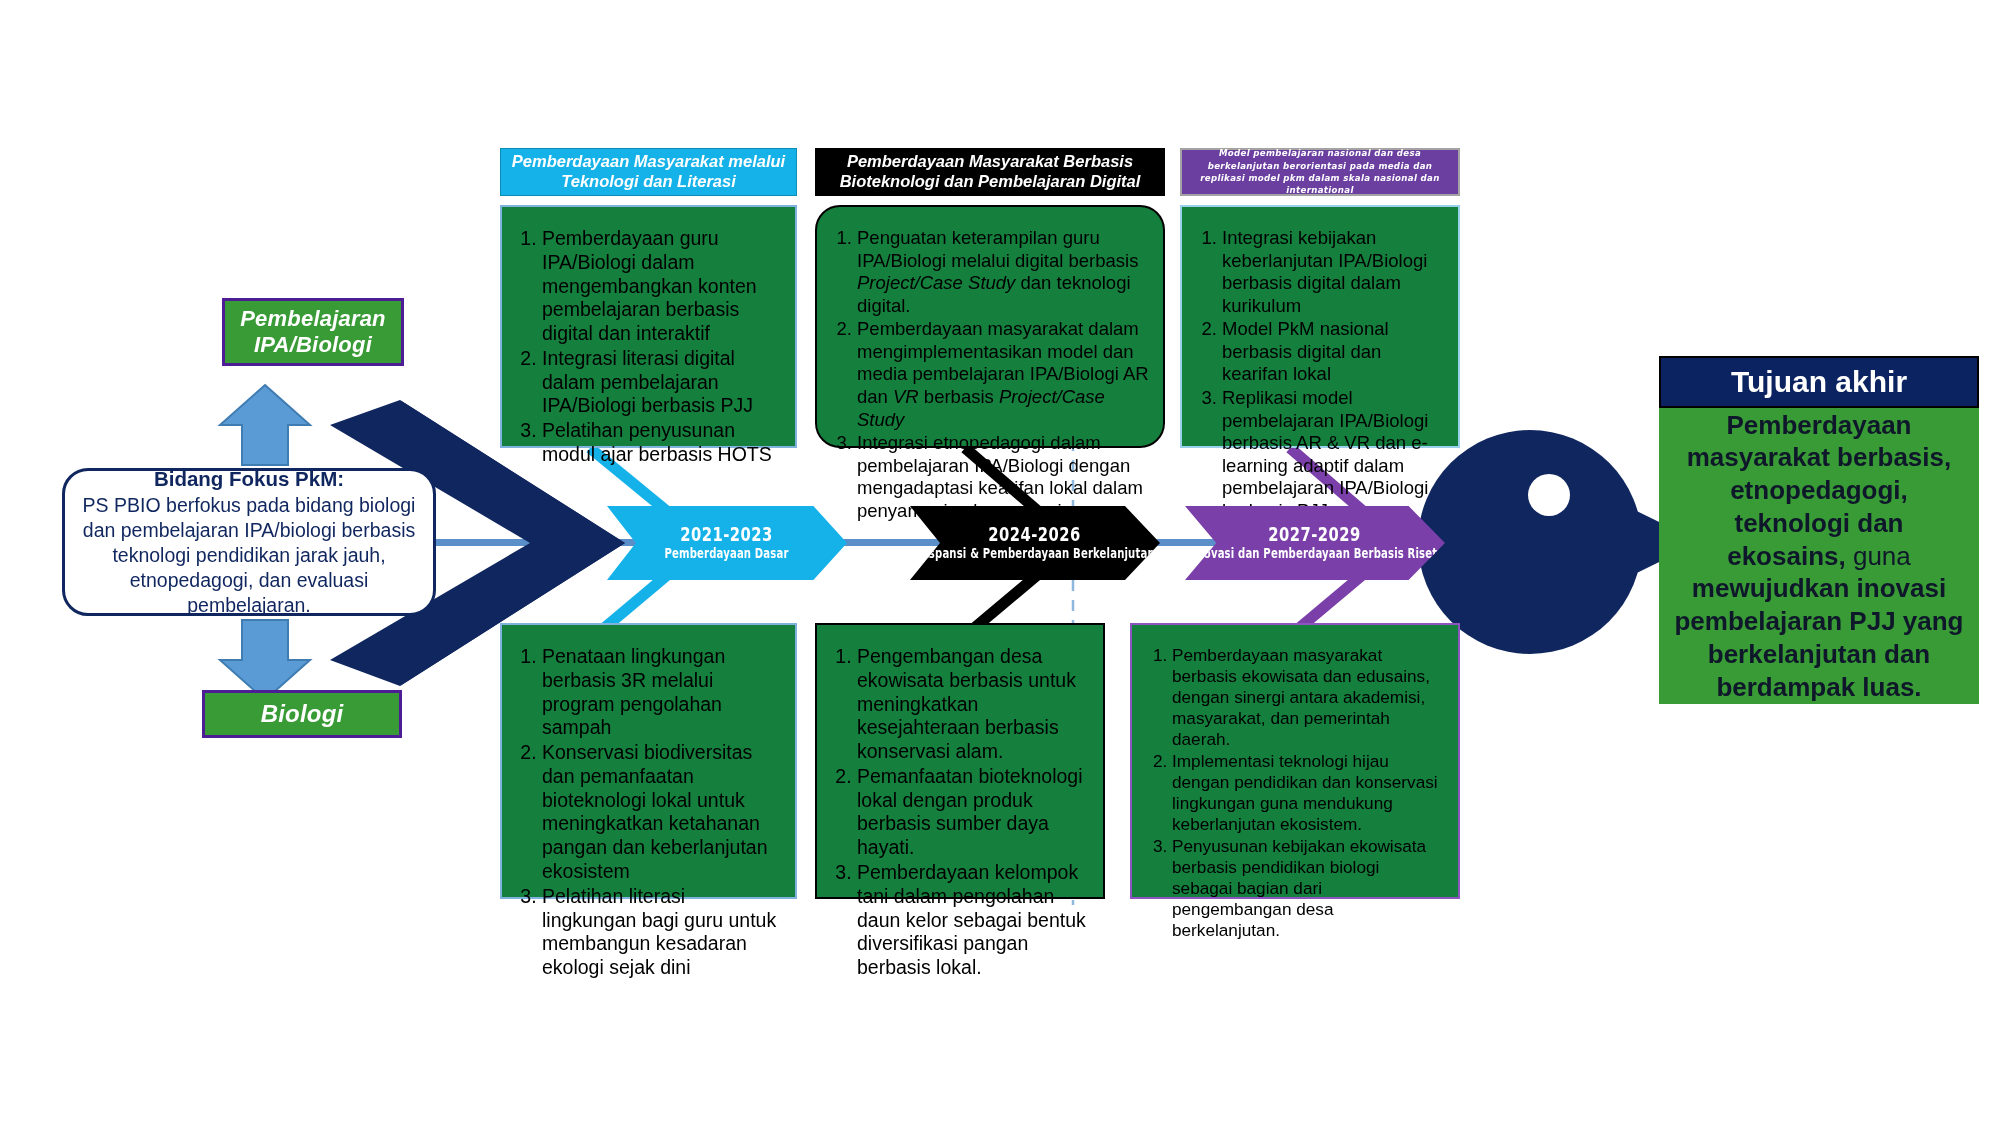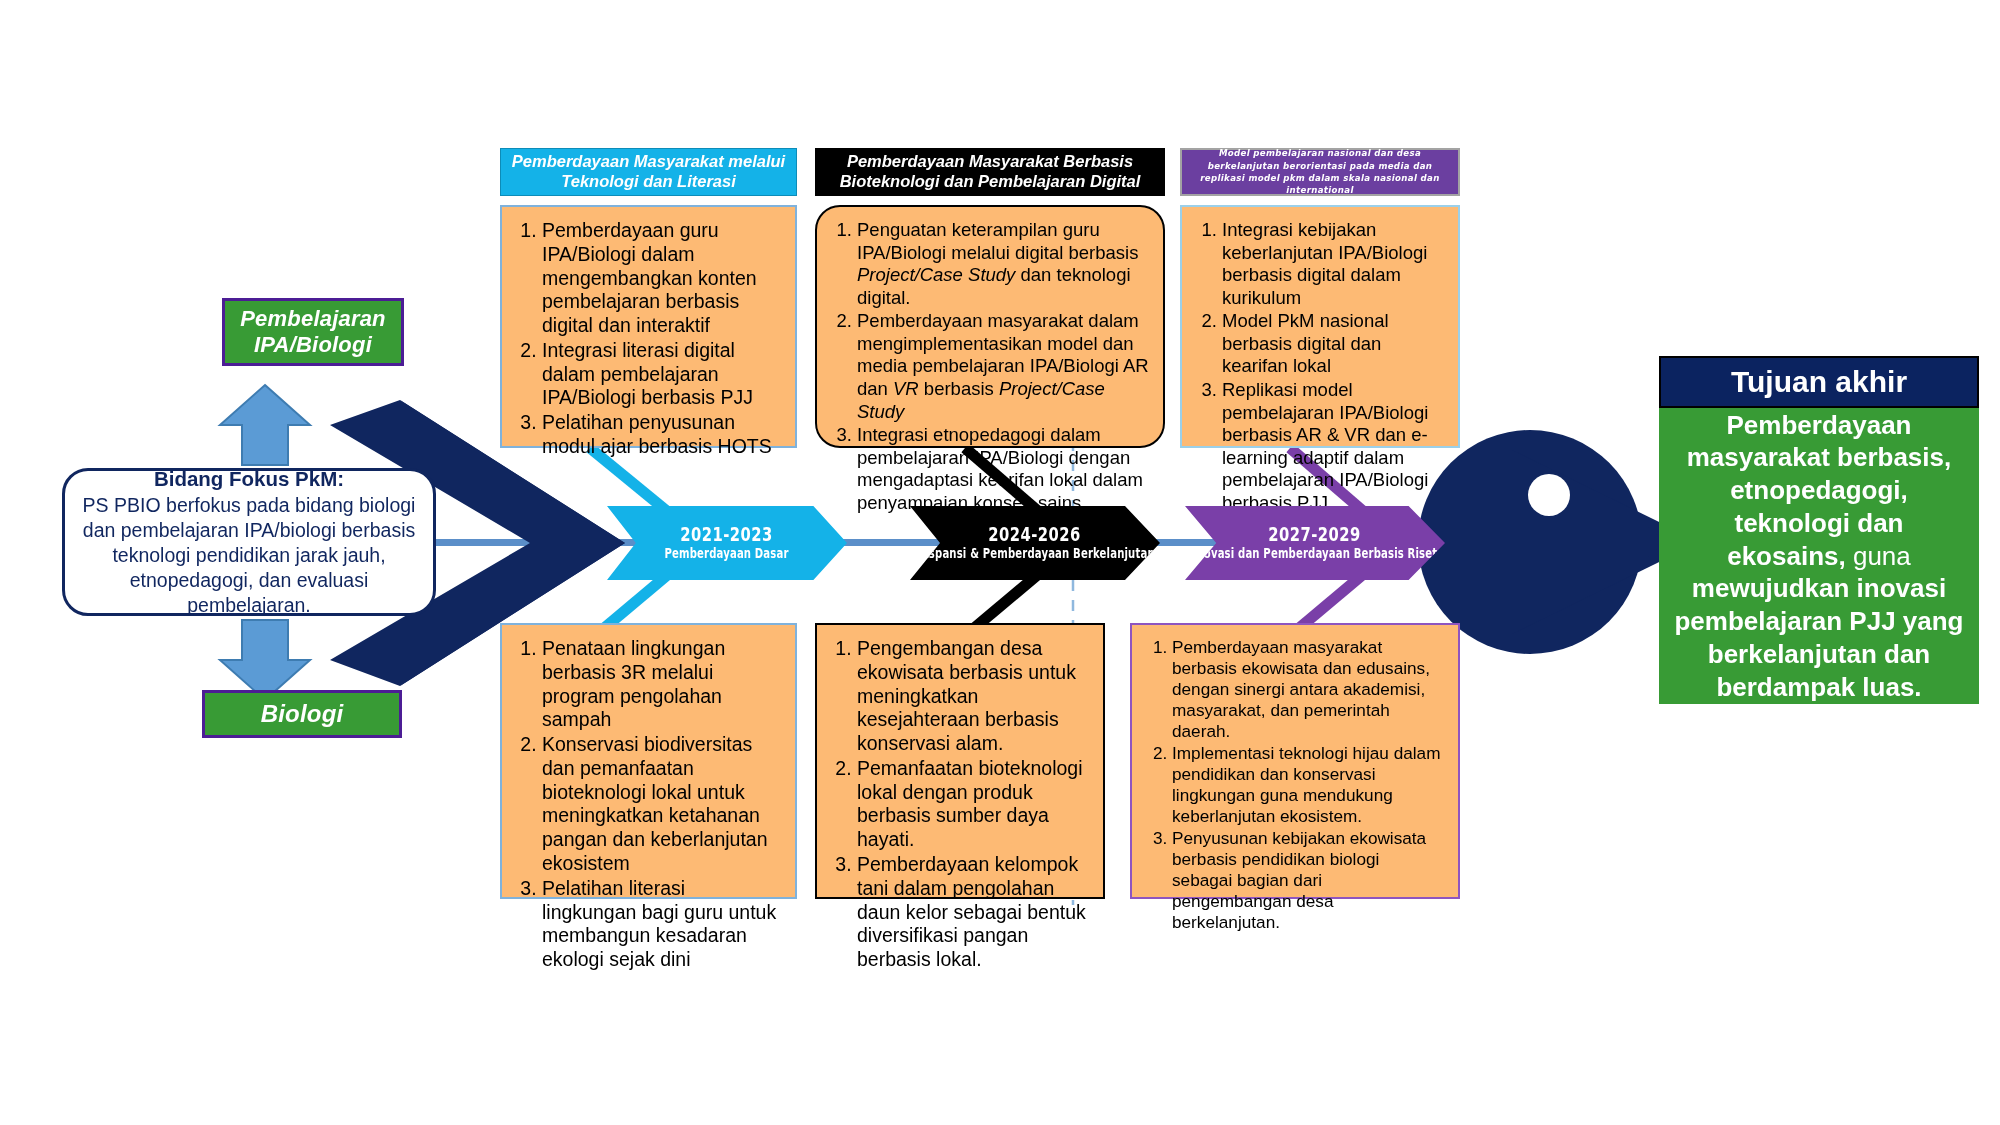--- a/index.html
+++ b/index.html
@@ -27,21 +27,21 @@
   .phase-head{
     display:flex;align-items:center;justify-content:center;text-align:center;
     font-style:italic;font-weight:bold;color:#ffffff;line-height:1.2;padding:4px 8px;
   }
   .head-cyan{background:#14B2E8;border:1px solid #0d8cb8;font-size:16.5px;}
   .head-black{background:#000000;border:1px solid #000;font-size:16.5px;}
   .head-purple{background:#6B3FA0;border:2px solid #a3a3a3;font-size:8.6px;
                font-family:"DejaVu Sans",sans-serif;letter-spacing:.35px;line-height:1.45;}
 
   
-  .cbox{background:#fdba74;padding:12px 14px 10px 10px;}
+  .cbox{background:#15803d;padding:20px 14px 10px 10px;}
   .cbox.cyan{border:2px solid #7FB2DC;}
   .cbox.black{border:2.5px solid #000000;}
   .cbox.purple{border:2px solid #9bd0ea;}
   .cbox.purple2{border:2.5px solid #8E55C0;}
   .cbox ol{margin:0;padding-left:30px;}
   .cbox li{line-height:1.22;margin-bottom:1px;}
   .cbox li::marker{font-weight:normal;}
   .f19 li{font-size:19.5px;}
   .f18 li{font-size:18.5px;}
   .f17 li{font-size:17.2px;}
@@ -62,21 +62,21 @@
   .chev-black{background:#000000;}
   .chev-purple{background:#7A3FA8;}
 
   
   .goal-head{
     background:#0B2360;border:2px solid #000;color:#ffffff;
     display:flex;align-items:center;justify-content:center;
     font-size:30px;font-weight:bold;
   }
   .goal-body{
-    background:#389B35;color:#ffffff;text-align:center;
+    background:#389B35;color:#0f172a;text-align:center;
     display:flex;align-items:center;justify-content:center;
     padding:10px 14px;font-size:26px;line-height:1.26;font-weight:bold;
   }
   .goal-body .thin{font-weight:normal;}
 </style>
 </head>
 <body>
 
 <div class="stage">
 
@@ -188,21 +188,21 @@
   </div>
 
   <div class="abs chev chev-purple" style="left:1185px;top:506px;width:260px;height:74px;">
     <span class="yr">2027-2029</span>
     <span class="sub">Inovasi dan Pemberdayaan Berbasis Riset</span>
   </div>
 
   <div class="abs cbox purple2 f17" style="left:1130px;top:623px;width:330px;height:276px;">
     <ol>
       <li>Pemberdayaan masyarakat berbasis ekowisata dan edusains, dengan sinergi antara akademisi, masyarakat, dan pemerintah daerah.</li>
-      <li>Implementasi teknologi hijau dalam pendidikan dan konservasi lingkungan guna mendukung keberlanjutan ekosistem.</li>
+      <li>Implementasi teknologi hijau dengan pendidikan dan konservasi lingkungan guna mendukung keberlanjutan ekosistem.</li>
       <li>Penyusunan kebijakan ekowisata berbasis pendidikan biologi sebagai bagian dari pengembangan desa berkelanjutan.</li>
     </ol>
   </div>
 
   <div class="abs goal-head" style="left:1659px;top:356px;width:320px;height:52px;">
     <span>Tujuan akhir</span>
   </div>
 
   <div class="abs goal-body" style="left:1659px;top:408px;width:320px;height:296px;">
     <div>

